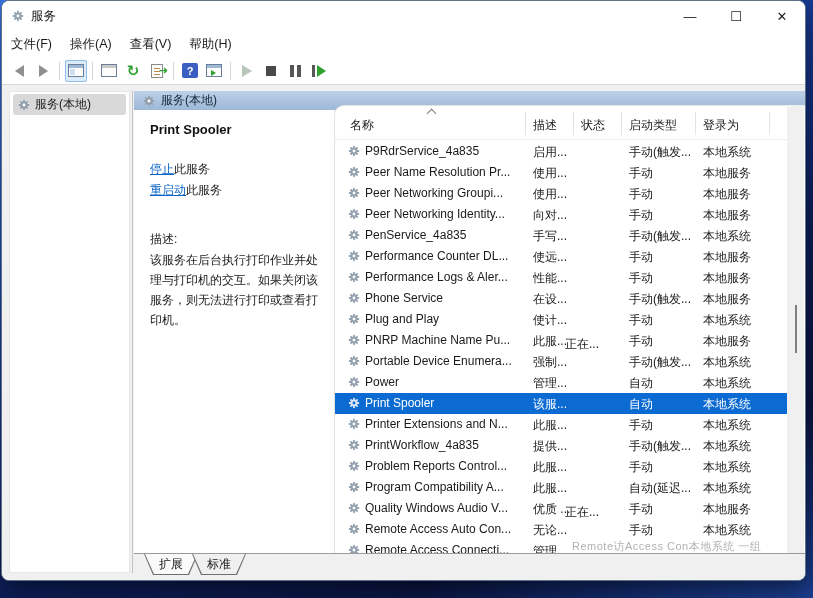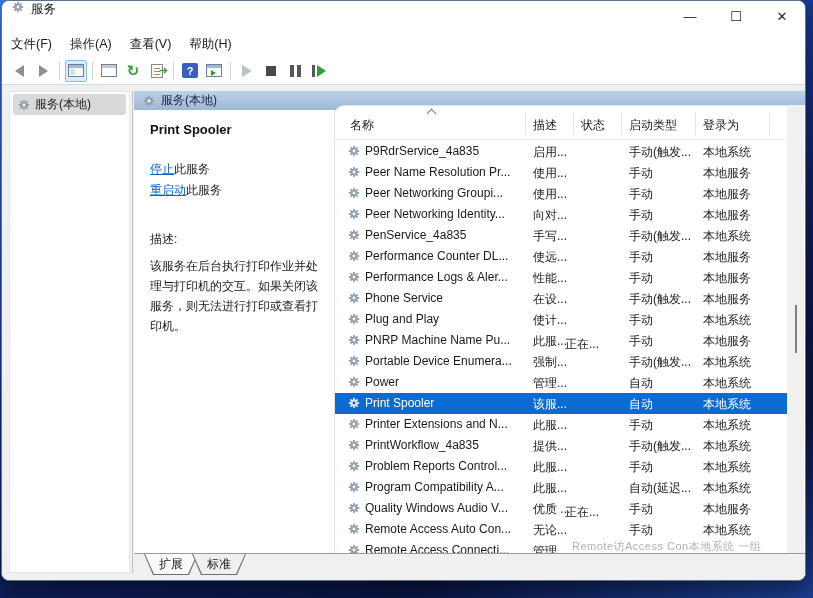--- a/index.html
+++ b/index.html
@@ -4,21 +4,21 @@
 <style>
   * { margin:0; padding:0; box-sizing:border-box; }
   html,body { width:813px; height:598px; overflow:hidden;
     font-family:"Liberation Sans","DejaVu Sans",sans-serif; }
   .desktop { position:relative; width:813px; height:598px;
     background:linear-gradient(155deg,#3a77e8 0%,#1d47ae 28%,#0d1d56 62%,#0a1440 80%,#1b3e8f 100%); }
   .window { position:absolute; left:1px; top:0; width:805px; height:581px;
     background:#f0f0f0; border:1px solid #5f7288; border-radius:8px; overflow:hidden;
     box-shadow:0 8px 22px rgba(0,0,0,.45); }
   
-  .titlebar { height:30px; background:#fff; display:flex; align-items:flex-start; padding-left:10px; }
+  .titlebar { height:30px; background:#fff; display:flex; align-items:center; padding-left:10px; }
   .titlebar .t-title { font-size:12.5px; color:#1a1a1a; margin-left:7px; }
   .caption-btns { margin-left:auto; display:flex; height:100%; }
   .cap-btn { width:46px; height:100%; display:flex; align-items:center; justify-content:center;
     font-size:13px; color:#222; cursor:default; }
   
   .menubar { height:26px; background:#fff; display:flex; align-items:center; padding-left:0; }
   .menu-item { font-size:12.5px; color:#1a1a1a; padding:4px 9px; }
   
   .toolbar { height:28px; background:#fff; border-bottom:1px solid #d9d9d9;
     display:flex; align-items:center; padding-left:6px; gap:2px; }
@@ -59,21 +59,21 @@
   
   .band { position:absolute; left:132px; top:6px; width:672px; height:19px;
     background:linear-gradient(#bdd0e8,#9db8d6); display:flex; align-items:center; gap:6px;
     padding-left:9px; font-size:12px; color:#14253a; }
   .taskpane { position:absolute; left:132px; top:25px; width:200px; height:443px; background:#fff;
     padding:12px 14px 0 16px; }
   .svc-title { font-size:13px; font-weight:bold; color:#111; }
   .task-links { margin-top:22px; font-size:12px; line-height:21px; color:#1a1a1a; }
   .tlink { color:#0a64c8; text-decoration:underline; }
   .desc-label { margin-top:30px; font-size:12px; color:#1a1a1a; }
-  .desc-text { margin-top:8px; font-size:12px; line-height:20px; color:#1a1a1a; width:178px; }
+  .desc-text { margin-top:2px; font-size:12px; line-height:20px; color:#1a1a1a; width:178px; }
   
   .card { position:absolute; left:332px; top:20px; width:484px; height:448px; background:#fff;
     border-radius:10px 0 0 0; border-top:1px solid #e2e2e2; border-left:1px solid #e2e2e2; overflow:hidden; }
   .hdr { position:relative; height:34px; border-bottom:1px solid #ececec; }
   .hdr-cell { position:absolute; bottom:5px; font-size:12px; color:#1a1a1a; }
   .h-name{left:15px;} .h-desc{left:198px;} .h-status{left:246px;} .h-startup{left:294px;} .h-logon{left:368px;}
   .hsep { position:absolute; top:6px; bottom:4px; width:1px; background:#e4e4e4; }
   .hs1{left:190px;} .hs2{left:238px;} .hs3{left:286px;} .hs4{left:360px;} .hs5{left:434px;}
   .sort-caret { position:absolute; left:93px; top:2px; width:8px; height:8px; }
   .sort-caret:before { content:""; position:absolute; left:0; top:2px; width:6px; height:6px;

